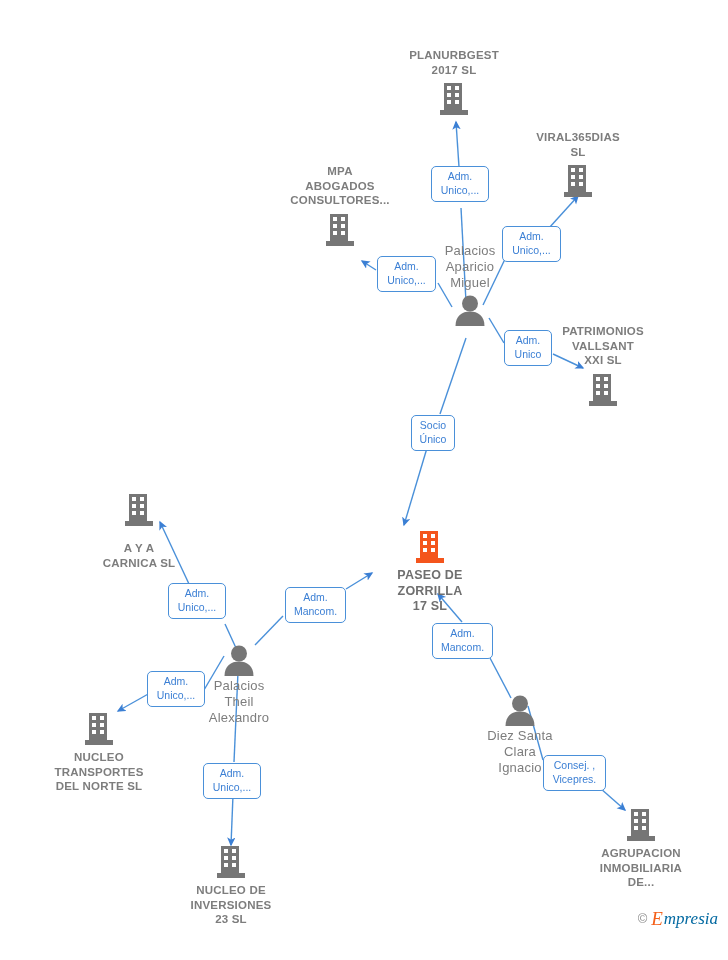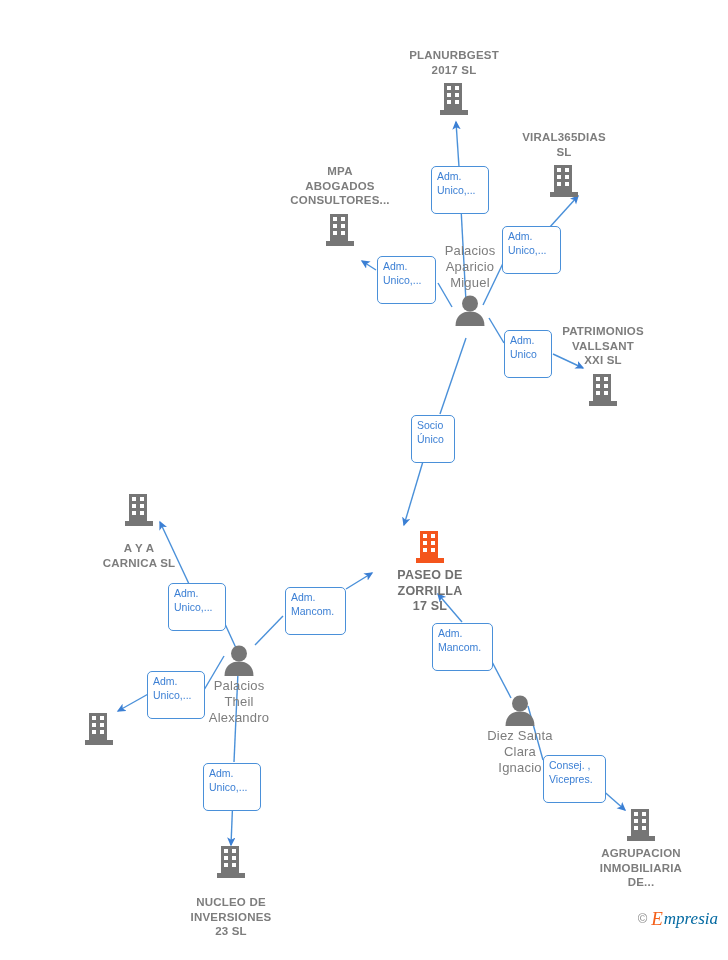--- a/index.html
+++ b/index.html
@@ -29,22 +29,22 @@
   .node.focus .cap{color:#6f6f6f;font-size:12.5px;line-height:15.5px;font-weight:bold;}
 
   .relbox{
     position:absolute;
     border:1.4px solid #4a90d9;
     border-radius:5px;
     background:#ffffff;
     color:#3b7fd4;
     font-size:10.5px;
     line-height:13.5px;
-    text-align:left;
-    padding:3px 5px 16px 5px;
+    text-align:center;
+    padding:3px 5px 4px 5px;
     white-space:pre-line;
     box-sizing:border-box;
   }
 
   .watermark{
     position:absolute;right:10px;bottom:8px;
     display:flex;align-items:center;gap:4px;
     font-size:16px;
   }
   .watermark .c{color:#8a8a8a;font-size:13px;}
@@ -101,21 +101,21 @@
         <rect x="8" y="4" width="4" height="4"></rect>
           <rect x="16" y="4" width="4" height="4"></rect>
         <rect x="8" y="11" width="4" height="4"></rect>
           <rect x="16" y="11" width="4" height="4"></rect>
         <rect x="8" y="18" width="4" height="4"></rect>
           <rect x="16" y="18" width="4" height="4"></rect>
       </g>
     </svg>
   </div>
 
-  <div class="node company" style="left:488px;top:130px;width:152px;">
+  <div class="node company" style="left:502px;top:130px;width:152px;">
     <div class="cap">VIRAL365DIAS
 SL</div>
     <svg class="ico" width="30" height="34" viewBox="0 0 30 34" style="margin-top:5px;">
       <rect x="5" y="1" width="18" height="27" fill="#767676"></rect>
       <rect x="1" y="28" width="28" height="5" fill="#767676"></rect>
       <g fill="#ffffff">
         <rect x="8" y="4" width="4" height="4"></rect>
           <rect x="16" y="4" width="4" height="4"></rect>
         <rect x="8" y="11" width="4" height="4"></rect>
           <rect x="16" y="11" width="4" height="4"></rect>
@@ -202,36 +202,39 @@
       <rect x="1" y="28" width="28" height="5" fill="#767676"></rect>
       <g fill="#ffffff">
         <rect x="8" y="4" width="4" height="4"></rect>
           <rect x="16" y="4" width="4" height="4"></rect>
         <rect x="8" y="11" width="4" height="4"></rect>
           <rect x="16" y="11" width="4" height="4"></rect>
         <rect x="8" y="18" width="4" height="4"></rect>
           <rect x="16" y="18" width="4" height="4"></rect>
       </g>
     </svg>
+    <div class="cap" style="margin-top:4px;">NUCLEO
+TRANSPORTES
+DEL NORTE  SL</div>
   </div>
 
   <div class="node company" style="left:157px;top:845px;width:148px;">
     <svg class="ico" width="30" height="34" viewBox="0 0 30 34">
       <rect x="5" y="1" width="18" height="27" fill="#767676"></rect>
       <rect x="1" y="28" width="28" height="5" fill="#767676"></rect>
       <g fill="#ffffff">
         <rect x="8" y="4" width="4" height="4"></rect>
           <rect x="16" y="4" width="4" height="4"></rect>
         <rect x="8" y="11" width="4" height="4"></rect>
           <rect x="16" y="11" width="4" height="4"></rect>
         <rect x="8" y="18" width="4" height="4"></rect>
           <rect x="16" y="18" width="4" height="4"></rect>
       </g>
     </svg>
-    <div class="cap" style="margin-top:16px;">NUCLEO DE
+    <div class="cap" style="margin-top:4px;">NUCLEO DE
 INVERSIONES
 23  SL</div>
   </div>
 
   <div class="node company" style="left:567px;top:808px;width:148px;">
     <svg class="ico" width="30" height="34" viewBox="0 0 30 34">
       <rect x="5" y="1" width="18" height="27" fill="#767676"></rect>
       <rect x="1" y="28" width="28" height="5" fill="#767676"></rect>
       <g fill="#ffffff">
         <rect x="8" y="4" width="4" height="4"></rect>

